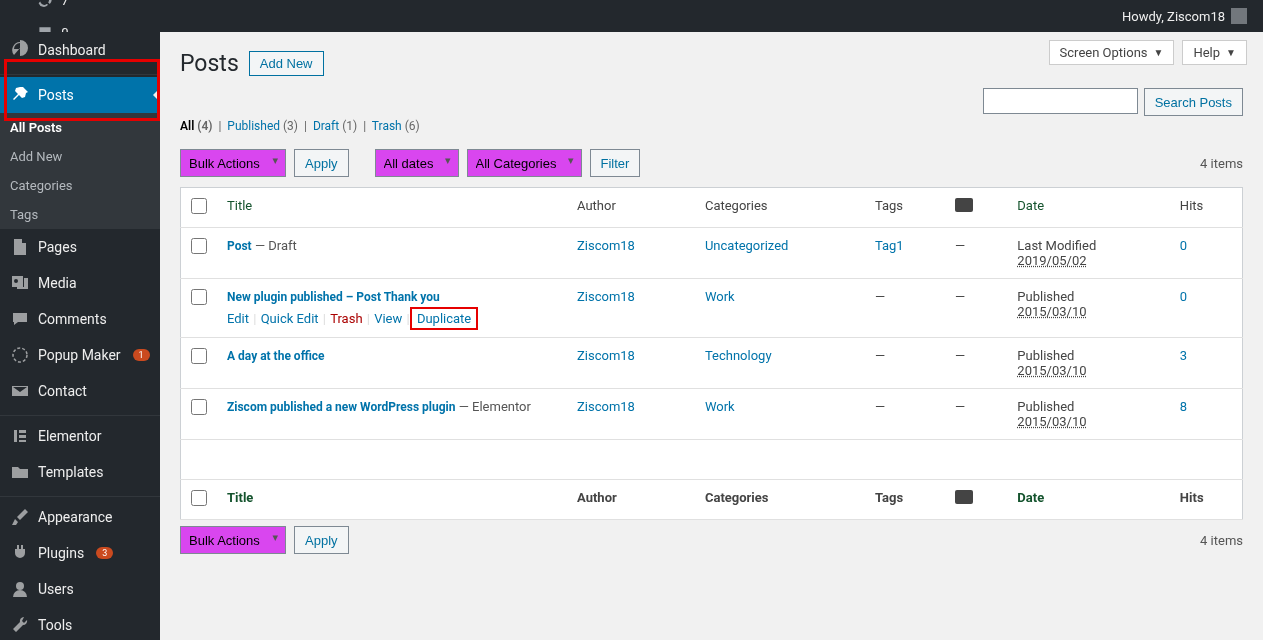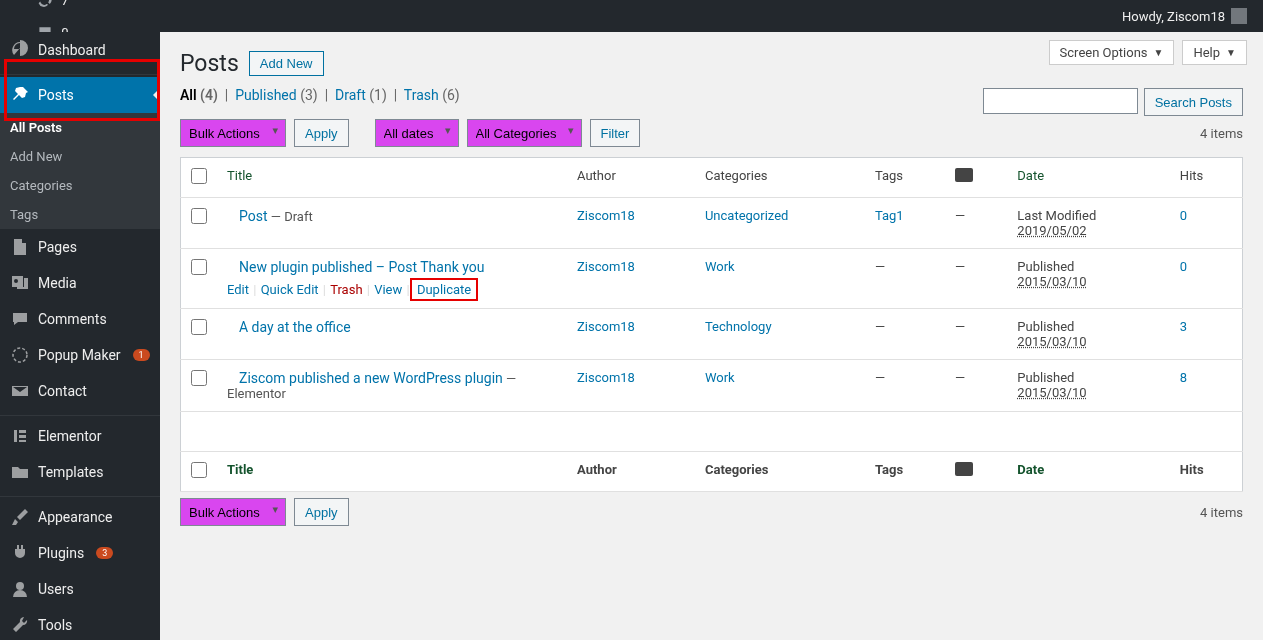--- a/index.html
+++ b/index.html
@@ -34,21 +34,21 @@
 
 .content { margin-left: 160px; padding: 0 20px 40px; }
 .top-buttons { position: absolute; right: 16px; top: 40px; display: flex; gap: 8px; }
 .screen-btn { background: #fff; border: 1px solid #ccc; padding: 4px 10px; font-size: 13px; display: inline-flex; align-items: center; gap: 6px; cursor: pointer; }
 .screen-btn .caret { font-size: 10px; }
 
 .page-header { display: flex; align-items: center; gap: 10px; padding: 18px 0 10px; }
 .page-title { font-size: 23px; font-weight: 400; color: #23282d; }
 .page-action { border: 1px solid #0071a1; color: #0071a1; background: #f3f5f6; padding: 4px 10px; font-size: 13px; cursor: pointer; }
 
-.subsubsub { font-size: 14px; margin-bottom: 10px; color: #666; }
+.subsubsub { font-size: 12px; margin-bottom: 10px; color: #666; margin-top: 32px; }
 .subsubsub a { color: #0073aa; }
 .subsubsub .current { color: #000; font-weight: 600; }
 .subsubsub .count { color: #666; }
 
 .search-box { position: absolute; right: 20px; top: 88px; display: flex; gap: 6px; }
 .search-box input { border: 1px solid #7e8993; padding: 3px 8px; width: 155px; height: 26px; }
 .button { background: #f3f5f6; border: 1px solid #7e8993; color: #0071a1; padding: 0 10px; height: 28px; cursor: pointer; font-size: 13px; }
 
 .tablenav { display: flex; align-items: center; gap: 8px; padding: 6px 0; }
 .tablenav select { border: 1px solid #7e8993; height: 28px; padding: 0 24px 0 8px; font-size: 13px; background: #d946ef; appearance: none; }
@@ -57,21 +57,21 @@
 .tablenav-pages { margin-left: auto; color: #555; }
 
 
 .wp-list-table { width: 100%; background: #fff; border: 1px solid #ccd0d4; border-collapse: collapse; margin-top: 4px; }
 .wp-list-table th, .wp-list-table td { text-align: left; padding: 10px; vertical-align: top; font-size: 13px; border-bottom: 1px solid #e0e0e0; }
 .wp-list-table thead th { font-weight: 400; }
 .wp-list-table thead th a, .wp-list-table tfoot th a { color: #14532d; }
 .wp-list-table tbody td a { color: #0073aa; }
 .wp-list-table .check-col { width: 30px; }
 .wp-list-table .title-col { width: 350px; }
-.row-title { font-weight: 400; color: #0073aa; font-size: 14px; margin-left: 12px; }
+.row-title { font-weight: 700; color: #0073aa; font-size: 12px; }
 .row-state { color: #555; }
 .row-actions { color: #ddd; font-size: 13px; margin-top: 6px; }
 .row-actions a { color: #0073aa; }
 .row-actions .trash { color: #a00; }
 .row-actions .sep { color: #ddd; padding: 0 1px; }
 .row-hover .row-actions { visibility: visible; }
 .comment-bubble { width: 18px; height: 14px; background: #444; border-radius: 2px; position: relative; display: inline-block; }
 .comment-bubble::after { content: ""; position: absolute; bottom: -4px; left: 3px; border: 4px solid transparent; border-top-color: #444; border-right-width: 0; }
 .date-col .status { }
 .date-col .date-abbr { text-decoration: underline dotted; }

